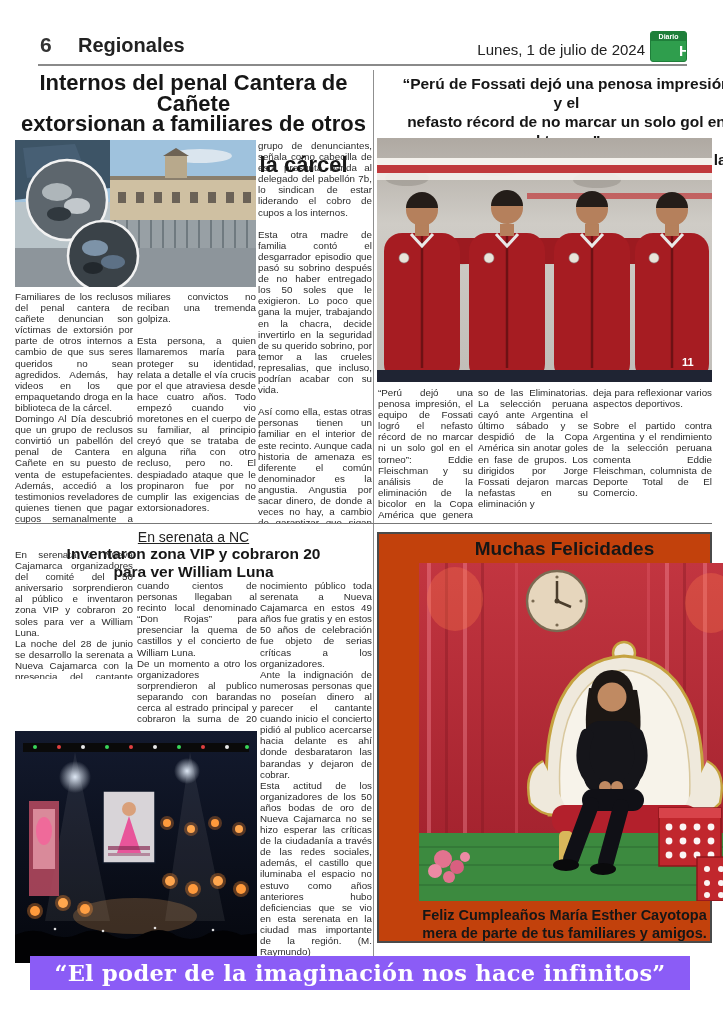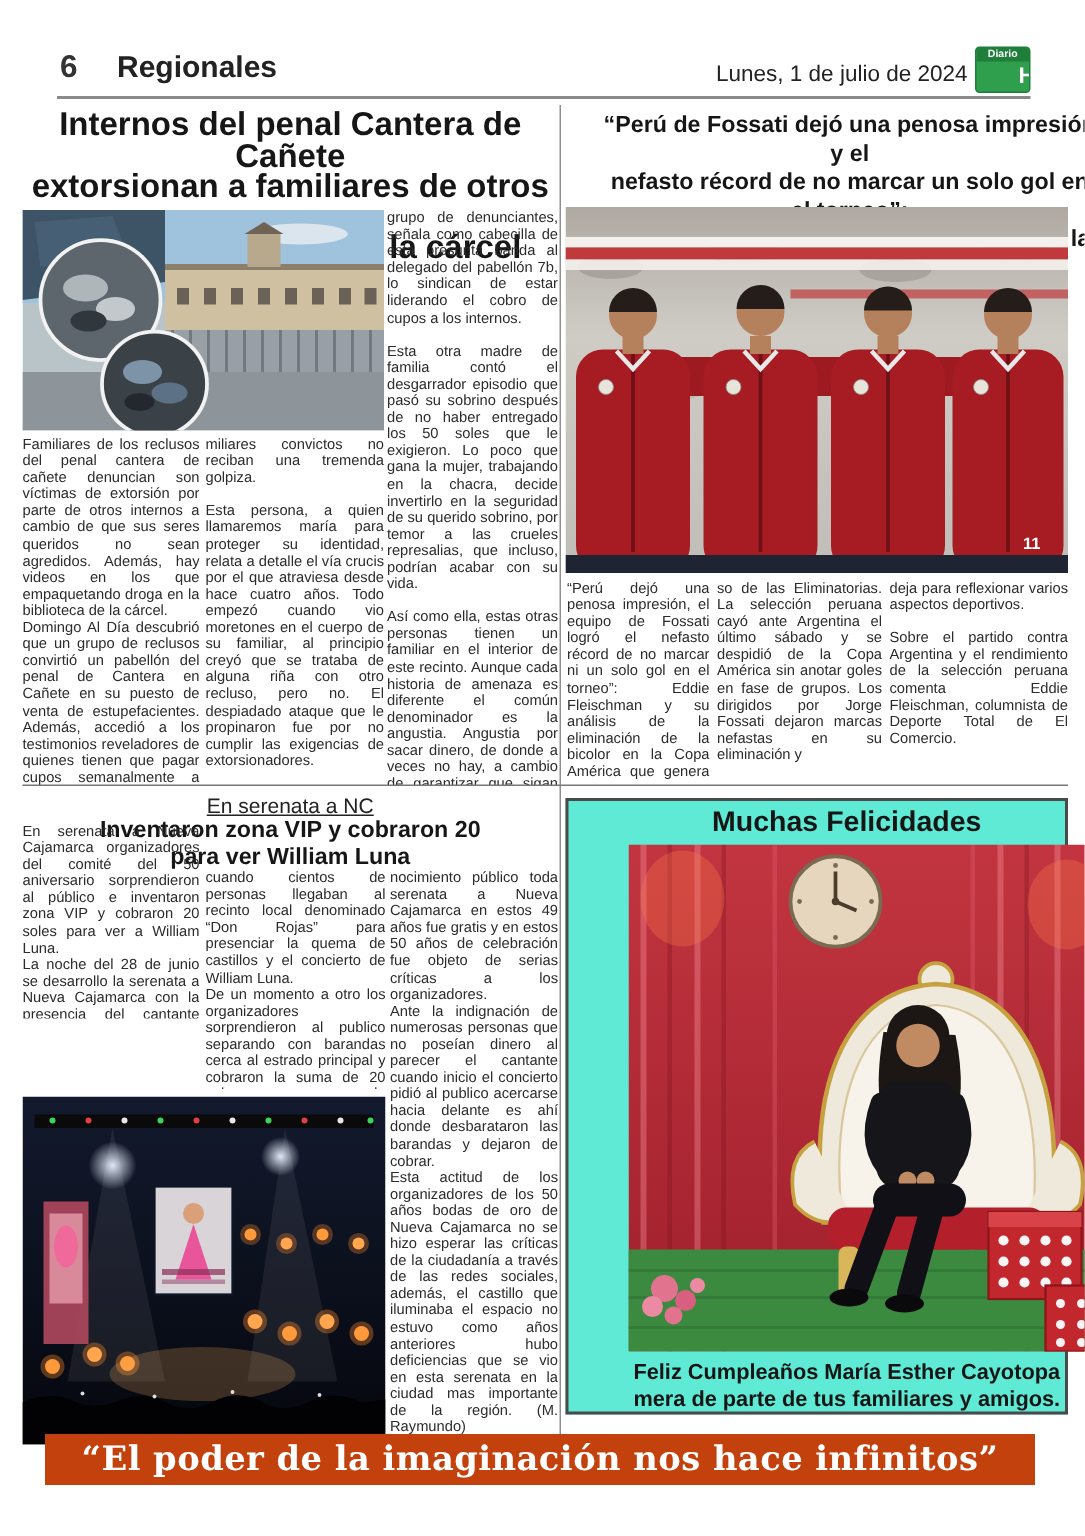--- a/index.html
+++ b/index.html
@@ -18,26 +18,26 @@
   
   .pagenum{font-size:21px;font-weight:bold;color:#333;}
   .section{font-size:20px;font-weight:bold;color:#222;}
   .date{font-size:15px;color:#222;}
   .logo{width:37px;height:31px;background:#2f9e4d;border:1px solid #1f7f3a;border-radius:3px;overflow:hidden;box-sizing:border-box;}
   .logo-top{display:block;font-size:7px;font-weight:bold;color:#fff;background:#1f7f3a;text-align:center;line-height:9px;}
   .logo-main{display:block;font-size:15px;font-weight:bold;color:#fff;text-align:center;line-height:19px;letter-spacing:0.5px;padding-left:28px;}
   
   .kicker{font-size:14px;text-decoration:underline;text-align:center;color:#222;}
   
-  .bbox{border:2px solid #4a4a4a;box-sizing:border-box;background:#5eead4;padding-left:40px;}
+  .bbox{border:2px solid #4a4a4a;box-sizing:border-box;background:#c2410c;padding-left:40px;}
   .btitle{font-size:19px;font-weight:bold;text-align:center;color:#161616;}
   .bcaption{font-size:14.5px;line-height:18px;font-weight:bold;text-align:center;white-space:pre-line;color:#161616;}
   
   .banner{
-    background:#c2410c;color:#ffffff;text-align:center;
+    background:#8b5cf6;color:#ffffff;text-align:center;
     font-family:"DejaVu Serif", serif;font-weight:bold;
     font-size:22.5px;line-height:34px;letter-spacing:0.3px;
   }
   svg{display:block;}
 </style>
 </head>
 <body>
 
 <div class="abs pagenum" style="left:40px;top:33px;">6</div>
 <div class="abs section" style="left:78px;top:34px;">Regionales</div>

